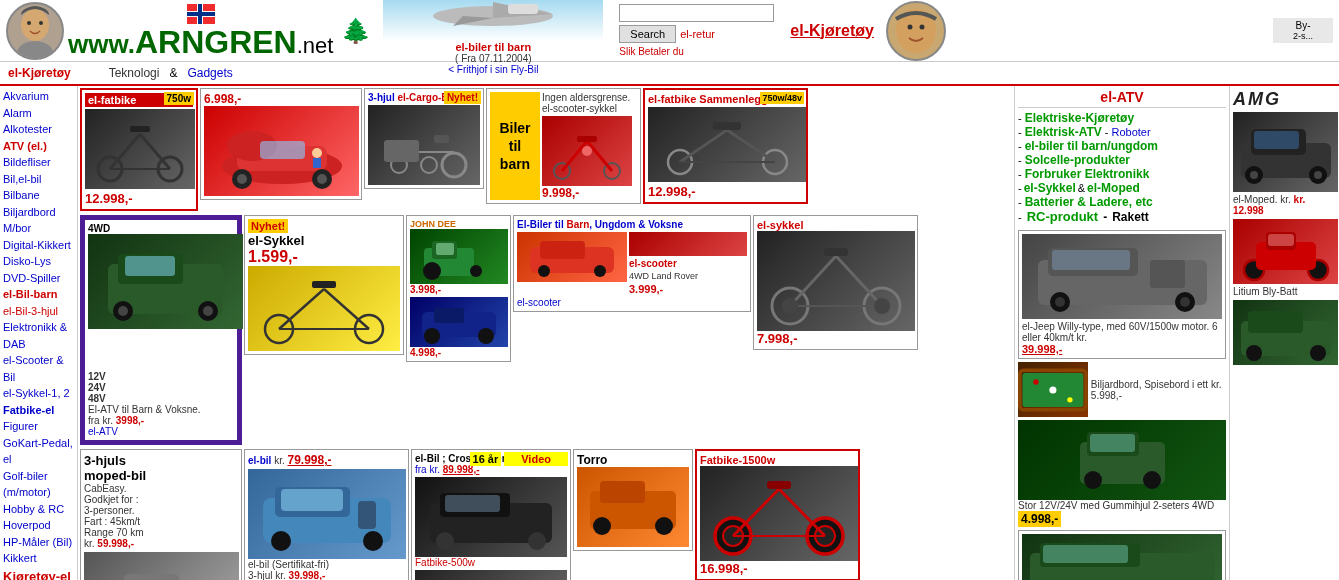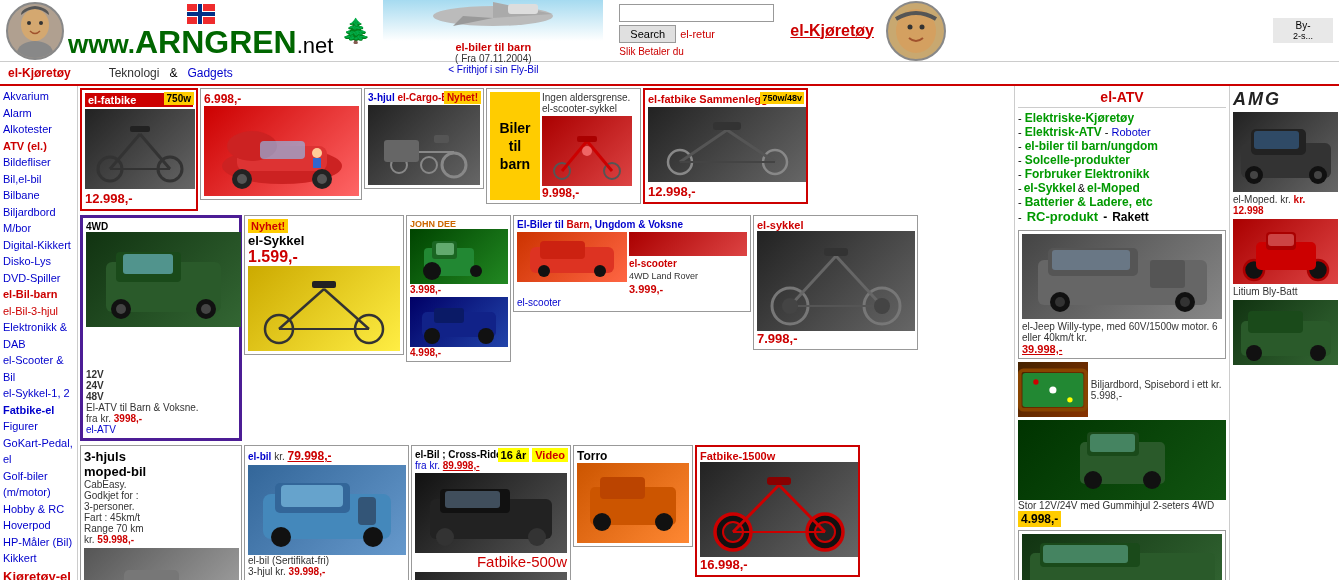--- a/index.html
+++ b/index.html
@@ -240,21 +240,21 @@
             <rect x="58" y="10" width="28" height="8" rx="3" fill="#333"></rect>
           </svg>
         </div>
         <div style="color:#cc0000;font-weight:bold;font-size:13px;">12.998,-</div>
       </div>
 
     </div>
 
     <div style="display:flex;gap:2px;padding:2px;flex-wrap:nowrap;align-items:flex-start;">
 
-      <div style="border:3px solid #4c1d95;padding:3px;width:162px;min-width:162px;font-size:10px;">
+      <div style="border:5px solid #4c1d95;padding:3px;width:162px;min-width:162px;font-size:10px;">
         <div style="font-weight:bold;color:#000;">4WD</div>
         <div class="img-placeholder jeep-green" style="width:155px;height:95px;">
           <svg width="145" height="85" viewBox="0 0 145 85">
             <rect x="15" y="25" width="115" height="50" rx="6" fill="#2a5a2a"></rect>
             <rect x="25" y="15" width="65" height="30" rx="4" fill="#1a4a1a"></rect>
             <circle cx="30" cy="72" r="10" fill="#111"></circle>
             <circle cx="115" cy="72" r="10" fill="#111"></circle>
             <circle cx="30" cy="72" r="5" fill="#444"></circle>
             <circle cx="115" cy="72" r="5" fill="#444"></circle>
             <rect x="32" y="17" width="50" height="20" rx="3" fill="#88ddff" opacity="0.5"></rect>
@@ -380,32 +380,32 @@
           </svg>
         </div>
         <div style="font-size:10px;color:#333;">el-bil (Sertifikat-fri)<br>3-hjul kr. <span style="color:#cc0000;font-weight:bold;">39.998,-</span></div>
       </div>
 
       <div style="border:1px solid #999;padding:3px;width:160px;min-width:160px;font-size:10px;position:relative;">
         <div style="color:#000;font-weight:bold;">el-Bil ; Cross-Rider</div>
         <div style="color:#0000cc;font-size:10px;">fra kr. <span style="color:#cc0000;font-weight:bold;text-decoration:underline;">89.998,-</span></div>
         <div style="display:flex;gap:3px;position:absolute;top:2px;right:2px;">
           <div style="background:#ffff00;color:#000;font-weight:bold;font-size:11px;padding:1px 3px;">16 år</div>
-          <div style="background:#ffff00;color:#cc0000;font-weight:bold;font-size:11px;padding:1px 3px;">Video</div>
+          <div style="background:#ffff00;color:#cc0000;font-weight:bold;font-size:11px;padding:1px 17px;">Video</div>
         </div>
         <div class="img-placeholder car-black" style="width:152px;height:80px;margin-top:2px;">
           <svg width="142" height="72" viewBox="0 0 142 72">
             <rect x="10" y="22" width="122" height="40" rx="6" fill="#222"></rect>
             <rect x="20" y="12" width="70" height="24" rx="4" fill="#111"></rect>
             <circle cx="25" cy="60" r="9" fill="#333"></circle>
             <circle cx="117" cy="60" r="9" fill="#333"></circle>
             <rect x="25" y="14" width="55" height="17" rx="3" fill="#88aacc" opacity="0.4"></rect>
           </svg>
         </div>
-        <div style="font-size:15px;color:#cc0000;text-align:right;">Fatbike-500w</div>
+        <div style="font-size:10px;color:#cc0000;">Fatbike-500w</div>
         <div class="img-placeholder bike-dark" style="width:152px;height:40px;margin-top:2px;"></div>
       </div>
 
       <div style="border:1px solid #999;padding:3px;width:120px;min-width:120px;font-size:10px;">
         <div style="font-weight:bold;font-size:12px;color:#000;">Torro</div>
         <div class="img-placeholder car-orange" style="width:112px;height:80px;">
           <svg width="102" height="72" viewBox="0 0 102 72">
             <rect x="8" y="20" width="86" height="38" rx="5" fill="#cc5500"></rect>
             <rect x="18" y="10" width="45" height="22" rx="4" fill="#bb4400"></rect>
             <circle cx="20" cy="55" r="9" fill="#111"></circle>

